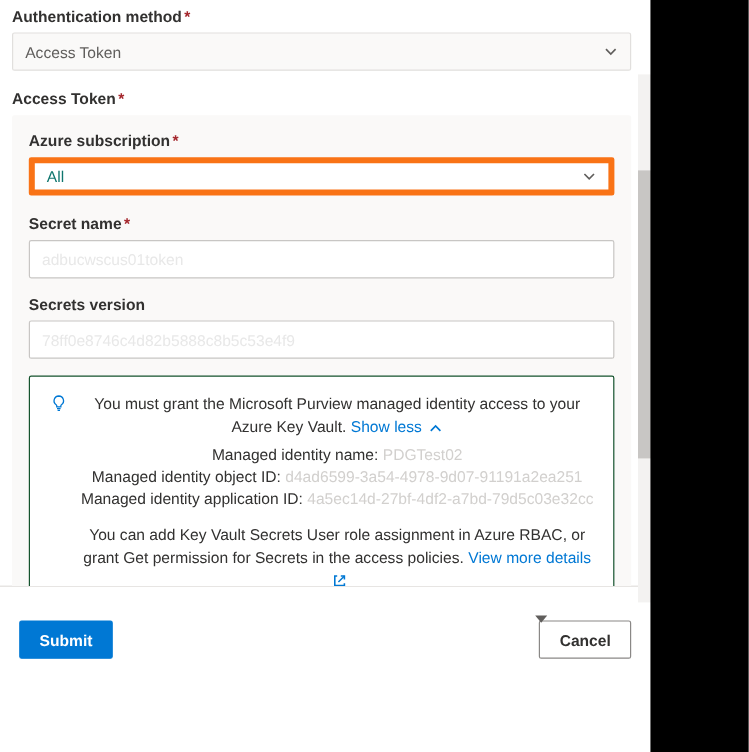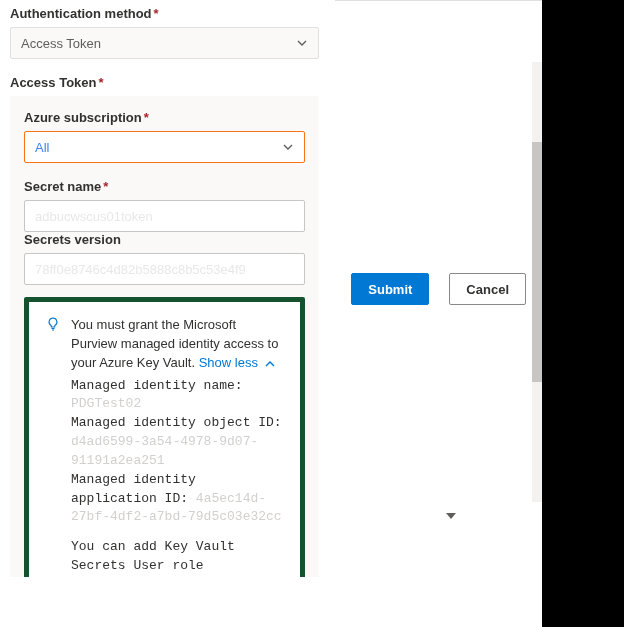--- a/index.html
+++ b/index.html
@@ -11,21 +11,21 @@
     width: 624px;
     height: 627px;
     overflow: hidden;
     position: relative;
   }
   .panel {
     width: 542px;
     height: 577px;
     position: relative;
     display: flex;
-    flex-direction: row;
+    flex-direction: column;
   }
   .scroll-area {
     flex: 1;
     overflow-y: auto;
     padding: 6px 16px 0 10px;
   }
   .field-label {
     font-size: 13px;
     font-weight: 600;
     color: #323130;
@@ -42,22 +42,22 @@
     display: flex;
     align-items: center;
     justify-content: space-between;
     padding: 0 10px;
     color: #605e5c;
     font-size: 13px;
     margin-bottom: 16px;
   }
   .select-box.white {
     background: #fff;
-    border: 1px solid #f97316;
-    color: #3b82f6;
+    border: 5px solid #f97316;
+    color: #0f766e;
     gap: 28px;
   }
   .nested {
     background: #faf9f8;
     padding: 14px 14px 16px 14px;
     border-radius: 2px;
   }
   .input-box {
     width: 100%;
     height: 32px;
@@ -73,38 +73,39 @@
   .input-box .placeholder { color: #e8e8e8; }
   .row-flex { display: flex; align-items: center; gap: 10px; }
   .refresh-btn {
     width: 32px; height: 32px;
     border: 1px solid #c8c6c4;
     border-radius: 2px;
     background: #fff;
     display: flex; align-items: center; justify-content: center;
     cursor: pointer;
   }
-  .field-group { }
+  .field-group { margin-bottom: 14px; }
   .tip-box {
     background: #fff;
-    border: 5px solid #14532d;
+    border: 1px solid #14532d;
     border-radius: 2px;
     padding: 14px 16px 16px 16px;
     margin-top: 12px;
     font-size: 13px;
     color: #323130;
     line-height: 1.45;
+    text-align: center;
   }
   .tip-row1 { display: flex; gap: 10px; }
-  .tip-indent { padding-left: 26px; font-family: Liberation Mono, monospace; }
+  .tip-indent { padding-left: 26px; }
   .link { color: #0078d4; cursor: pointer; }
   .val-gray { color: #d2d0ce; }
   .footer {
     border-top: 1px solid #e1dfdd;
-    padding: 16px 16px;
+    padding: 28px 16px;
     display: flex;
     align-items: center;
     gap: 10px;
     background: #fff;
   }
   .btn {
     height: 32px;
     padding: 0 16px;
     border-radius: 2px;
     font-size: 13px;

